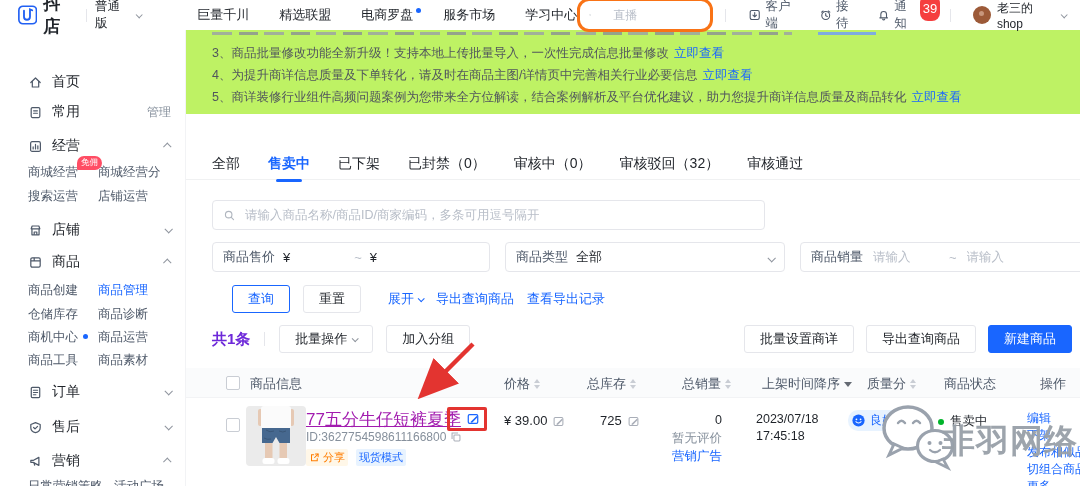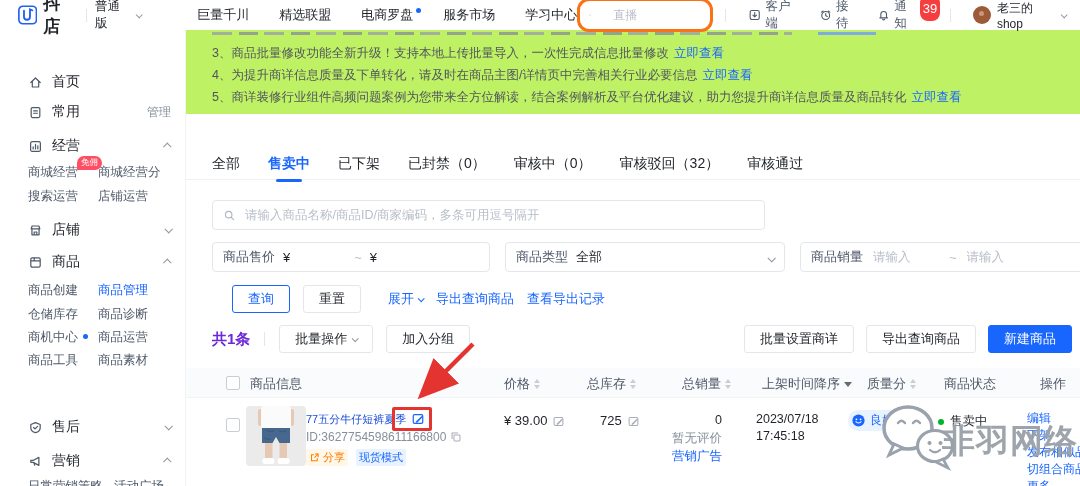--- a/index.html
+++ b/index.html
@@ -82,21 +82,21 @@
   .thead{position:absolute;top:338px;left:0;right:0;height:30px;background:#fafbfc;border-bottom:1px solid #f2f3f5;font-size:13px;color:#4e5969;}
   .thead span.h{position:absolute;top:7px;white-space:nowrap;display:inline-flex;align-items:center;}
   .cb{position:absolute;width:14px;height:14px;border:1px solid #c9cdd4;border-radius:2px;background:#fff;cursor:pointer;}
   .sort{display:inline-flex;flex-direction:column;gap:2px;margin-left:4px;cursor:pointer;}
   .sort i{display:block;width:0;height:0;border-left:3.5px solid transparent;border-right:3.5px solid transparent;}
   .sort .up{border-bottom:4px solid #c9cdd4;}
   .sort .dn{border-top:4px solid #c9cdd4;}
   .caret-dn{display:inline-block;width:0;height:0;border-left:4px solid transparent;border-right:4px solid transparent;border-top:5px solid #646a73;margin-left:4px;}
   .trow{position:absolute;top:368px;left:0;right:0;bottom:0;font-size:13px;color:#1f2329;}
   .pimg{position:absolute;left:60px;top:8px;width:60px;height:60px;border-radius:4px;overflow:hidden;}
-  .title-line{position:absolute;left:120px;top:9px;display:flex;align-items:center;font-size:11px;color:#1d4ed8;white-space:nowrap;}
+  .title-line{position:absolute;left:120px;top:9px;display:flex;align-items:center;font-size:17px;color:#a21caf;white-space:nowrap;text-decoration:underline;}
   .redbox{display:inline-flex;align-items:center;border:3px solid #e33430;border-radius:2px;padding:2px 4px 2px 16px;margin-left:-14px;}
   .edit-ic{color:#1966ff;display:inline-flex;}
   .idline{position:absolute;left:120px;top:32px;display:flex;align-items:center;gap:4px;font-size:12px;color:#86909c;white-space:nowrap;}
   .tagline{position:absolute;left:120px;top:51px;display:flex;gap:8px;}
   .pill{display:inline-flex;align-items:center;gap:3px;height:17px;padding:0 3px;font-size:11px;border-radius:2px;white-space:nowrap;}
   .pill.share{background:#fff7e8;color:#ff7d00;cursor:pointer;}
   .pill.mode{background:#e8f3ff;color:#1966ff;}
   .cell{position:absolute;white-space:nowrap;display:flex;align-items:flex-end;gap:5px;}
   .grey-ic{color:#a9aeb8;display:inline-flex;cursor:pointer;}
   .sales-block{position:absolute;left:466px;top:13px;width:70px;text-align:right;line-height:18px;font-size:12.5px;}
@@ -239,20 +239,28 @@
       <span class="c2">商品诊断</span>
     </div>
     <div class="sub-row" style="top:299px">
       <span class="c1"><span>商机中心</span><i class="bluedot"></i></span>
       <span class="c2">商品运营</span>
     </div>
     <div class="sub-row" style="top:322px">
       <span class="c1">商品工具</span>
       <span class="c2">商品素材</span>
     </div>
+    <div class="side-row" style="top:352px">
+      <svg width="15" height="15" viewBox="0 0 16 16" fill="none" stroke="currentColor" stroke-width="1.3" stroke-linecap="round">
+          <rect x="3.5" y="2.6" width="9" height="10.8" rx="1.2"></rect>
+          <path d="M5.8 5.6 h4.4 M5.8 8 h4.4 M5.8 10.4 h2.6"></path>
+        </svg>
+      <span>订单</span>
+      <i class="right chev"></i>
+    </div>
     <div class="side-row" style="top:387px">
       <svg width="15" height="15" viewBox="0 0 16 16" fill="none" stroke="currentColor" stroke-width="1.3" stroke-linecap="round" stroke-linejoin="round">
           <path d="M8 2.8 L13 4.8 V8.2 C13 11 11 12.7 8 13.5 C5 12.7 3 11 3 8.2 V4.8 Z"></path>
           <path d="M6 8 L7.5 9.5 L10.2 6.8"></path>
         </svg>
       <span>售后</span>
       <i class="right chev"></i>
     </div>
     <div class="side-row" style="top:421px">
       <svg width="15" height="15" viewBox="0 0 16 16" fill="none" stroke="currentColor" stroke-width="1.3" stroke-linejoin="round">

